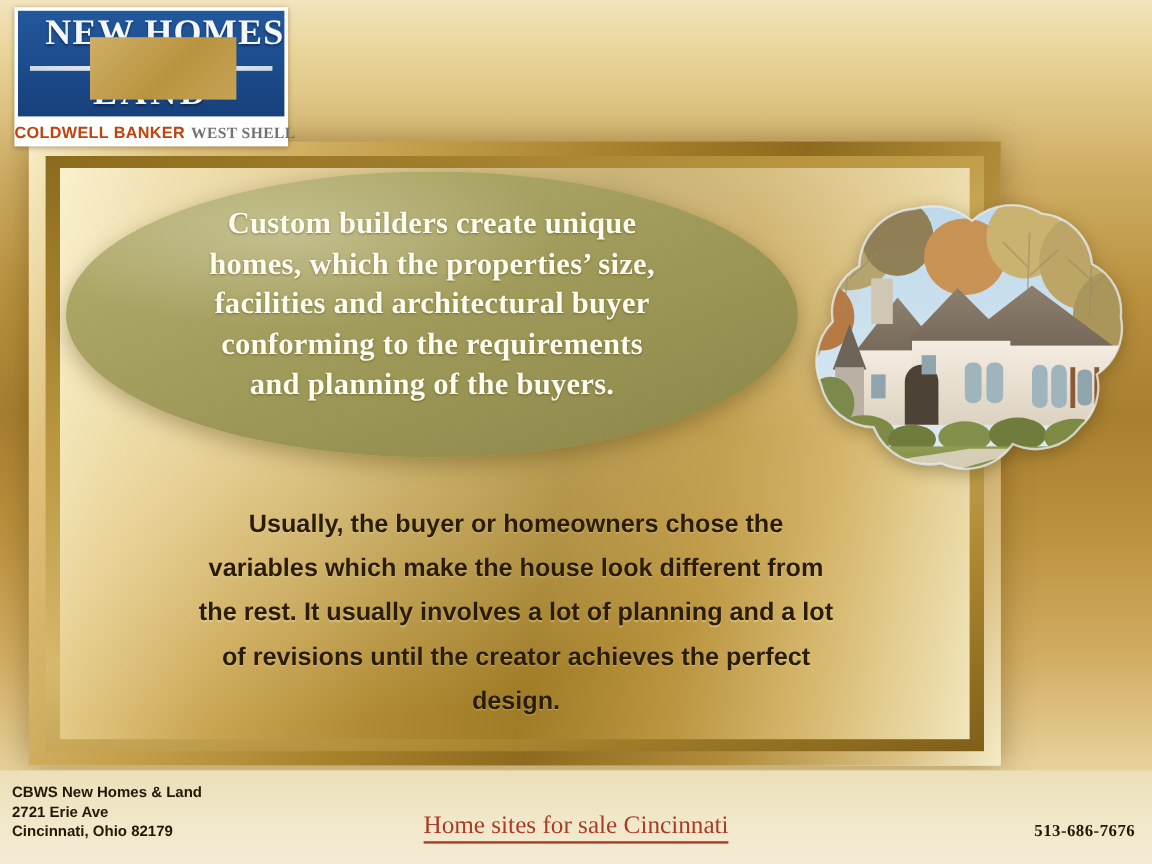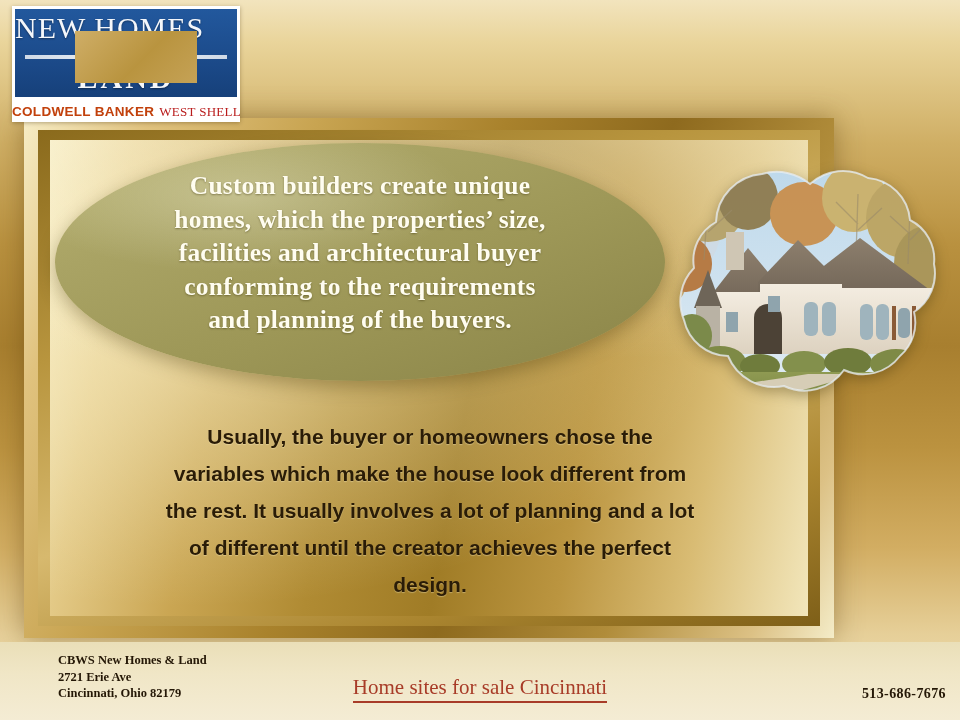--- a/index.html
+++ b/index.html
@@ -76,23 +76,23 @@
     position:absolute;left:12px;top:6px;width:228px;height:116px;
     background:#ffffff;padding:3px;box-sizing:border-box;
     box-shadow:0 1px 4px rgba(60,40,5,.35);
   }
   .logo-blue{
     position:relative;width:100%;height:88px;background:#1d4e8f;
     background:linear-gradient(180deg,#22589d 0%,#1c4b8b 55%,#16407a 100%);
     overflow:hidden;
   }
   .logo-new{
-    position:absolute;left:0;top:2px;width:100%;text-align:left;
+    position:absolute;left:0;top:2px;width:100%;text-align:right;
     color:#f4f7fb;font-family:"Liberation Serif", serif;
-    font-weight:normal;font-size:30px;letter-spacing:1px;
+    font-weight:bold;font-size:30px;letter-spacing:1px;
     text-shadow:0 1px 2px rgba(0,0,0,.4);
   }
   .logo-rule{
     position:absolute;left:10px;right:10px;top:46px;height:4px;
     background:linear-gradient(90deg,#cfd9e6,#eef3f9,#cfd9e6);
   }
   .logo-land{
     position:absolute;left:0;top:52px;width:100%;text-align:center;
     color:#f4f7fb;font-family:"Liberation Serif", serif;
     font-weight:bold;font-size:30px;letter-spacing:3px;
@@ -104,33 +104,33 @@
   }
   .logo-cb{
     position:absolute;left:0;bottom:2px;width:100%;text-align:center;
     white-space:nowrap;
   }
   .logo-cb .cb{
     color:#c2410c;font-family:"Liberation Sans", sans-serif;
     font-weight:bold;font-size:13.5px;letter-spacing:.3px;
   }
   .logo-cb .ws{
-    color:#b91c1c;font-family:"Liberation Serif", serif;
-    font-weight:normal;font-size:13px;letter-spacing:.3px;margin-left:5px;margin-top:20px;
+    color:#737373;font-family:"Liberation Serif", serif;
+    font-weight:bold;font-size:13px;letter-spacing:.3px;margin-left:5px;margin-top:20px;
   }
 
   
   .footer{
     position:absolute;left:0;bottom:0;width:960px;height:78px;
     background:linear-gradient(180deg,#eadfb8 0%,#f0e6c6 40%,#f4ecd4 100%);
   }
   .footer-addr{
     position:absolute;left:10px;top:10px;
-    color:#241706;font-family:Liberation Serif, serif;
-    font-weight:bold;font-size:12.5px;line-height:16.5px;margin-left:48px;
+    color:#241706;font-family:Liberation Sans, sans-serif;
+    font-weight:bold;font-size:12.5px;line-height:16.5px;
   }
   .footer-link{
     position:absolute;left:0;top:33px;width:100%;text-align:center;
   }
   .footer-link span{
     color:#a83c28;font-family:"Liberation Serif", serif;
     font-size:21px;border-bottom:2px solid #a83c28;padding-bottom:2px;
     cursor:pointer;
     margin-top:26px;
   }
@@ -269,21 +269,21 @@
                a48 48 0 0 1 -60 16 a50 50 0 0 1 -56 -30
                a46 46 0 0 1 -44 -36 a48 48 0 0 1 10 -52
                a44 44 0 0 1 22 -46 z" fill="none" stroke="#e8eef2" stroke-width="2" opacity=".75"></path>
     </svg>
   </div>
 
   <div class="para">
     <div>Usually, the buyer or homeowners chose the</div>
     <div>variables which make the house look different from</div>
     <div>the rest. It usually involves a lot of planning and a lot</div>
-    <div>of different until the creator achieves the perfect</div>
+    <div>of revisions until the creator achieves the perfect</div>
     <div>design.</div>
   </div>
 
   <div class="logo">
     <div class="logo-blue">
       <div class="logo-new">NEW HOMES</div>
       <div class="logo-rule"></div>
       <div class="logo-land">LAND</div>
       <div class="logo-block"></div>
     </div>

